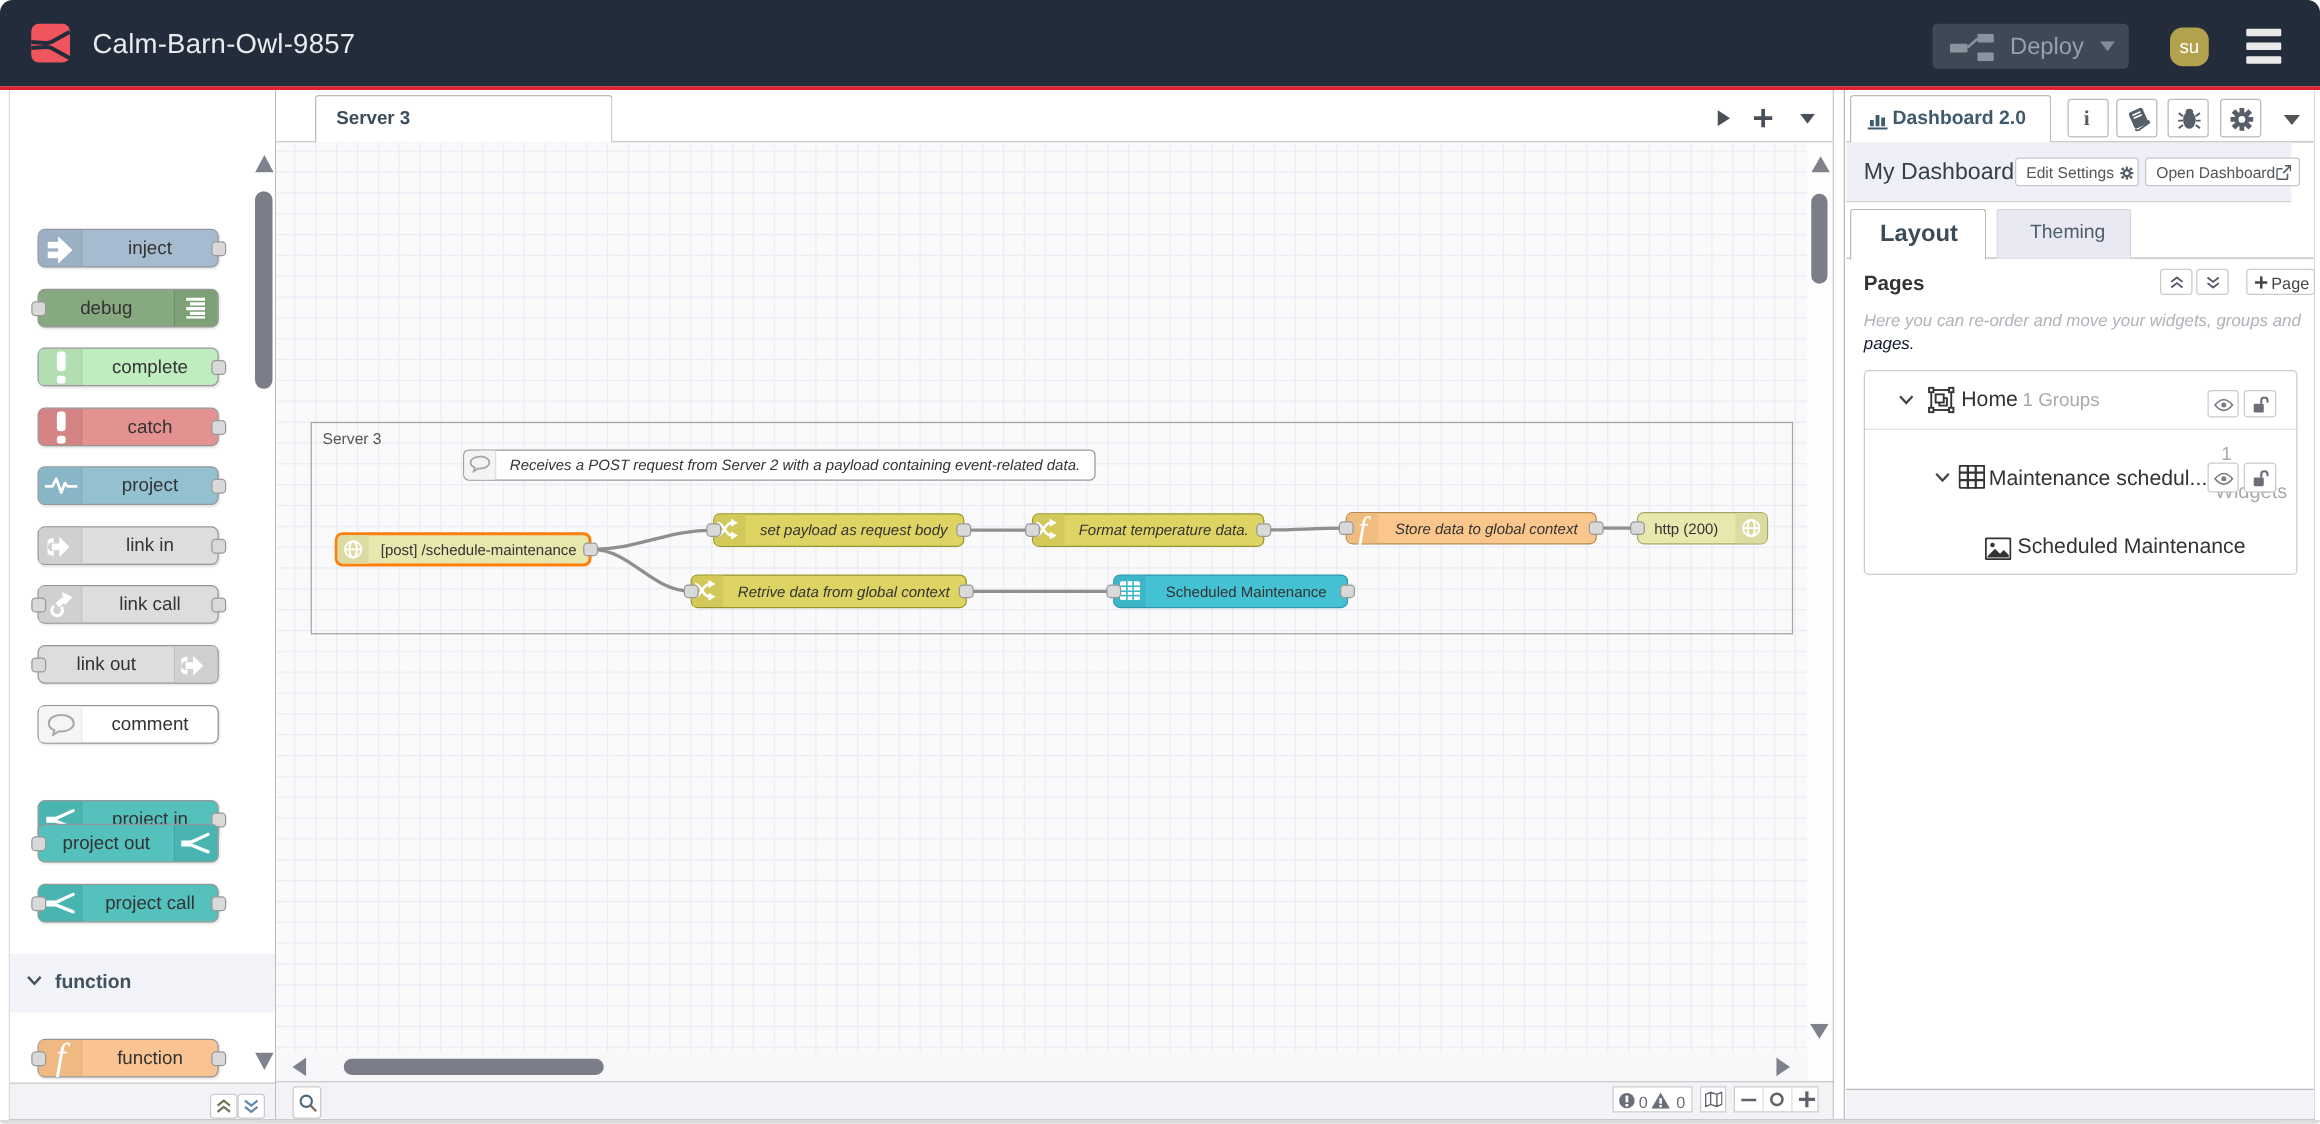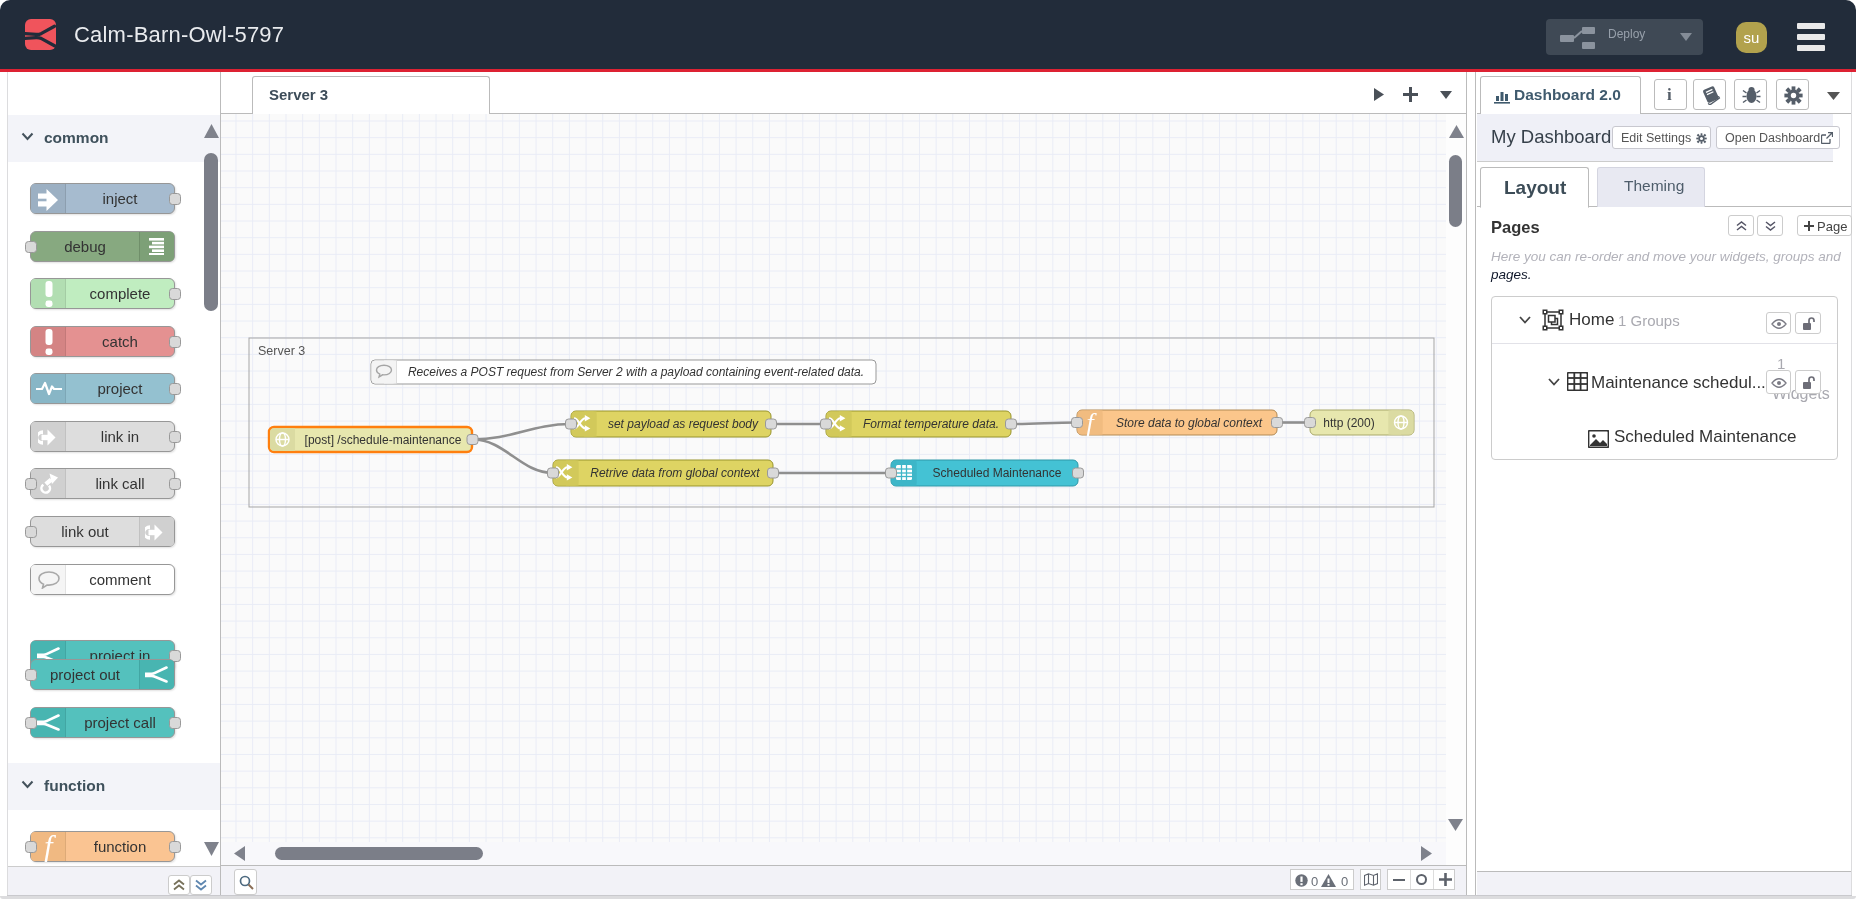--- a/index.html
+++ b/index.html
@@ -5,21 +5,21 @@
   * { margin:0; padding:0; box-sizing:border-box; }
   html,body { width:1856px; height:899px; background:#fff; font-family:"Liberation Sans", sans-serif; overflow:hidden; }
   .abs { position:absolute; }
   #win { position:absolute; left:0; top:0; width:1856px; height:899px; }
 
   
   #header { left:0; top:0; width:1856px; height:69px; background:#222c3a; border-radius:10px 10px 0 0; }
   #redline { left:0; top:69px; width:1856px; height:3px; background:#dd2233; }
   #title { left:74px; top:22px; font-size:22px; color:#e9ebee; letter-spacing:0.2px; }
   #deploy { left:1546px; top:19px; width:157px; height:36px; background:#3f4955; border-radius:4px; }
-  #deploy .dtext { position:absolute; left:62px; top:8px; font-size:12px; color:#97a0ab; }
+  #deploy .dtext { position:absolute; left:62px; top:8px; font-size:19px; color:#97a0ab; }
   #avatar { left:1736px; top:22px; width:31px; height:31px; background:#b2a24d; border-radius:10px; color:#fff; font-size:15px; text-align:center; line-height:31px; }
   .bar { left:1797px; width:28px; height:5.5px; background:#e9e9e9; border-radius:1px; }
 
   
   #lframe { left:7px; top:72px; width:1px; height:824px; background:#dcdcde; }
   #rframe { left:1851px; top:72px; width:1px; height:824px; background:#dcdcde; }
   #bstrip { left:0; top:896px; width:1856px; height:3px; background:#dcdcde; border-radius:0 0 10px 10px; }
   #bline { left:7px; top:895px; width:1845px; height:1px; background:#c9c9cd; }
 
   
@@ -68,21 +68,21 @@
 
   <div id="header" class="abs"></div>
   <div id="redline" class="abs"></div>
   <div id="logo" class="abs" style="left:25px;top:19px;width:31px;height:31px;background:#f0545c;border-radius:6px;"></div>
   <svg class="abs" style="left:25px;top:19px;" width="31" height="31" viewBox="0 0 31 31">
     <g stroke="#222c3a" stroke-width="3.3" fill="none" stroke-linecap="round">
       <path d="M-0.5,14.6 L11,15.4 Q14,15.6 16.5,14.4 L29.5,7.2"></path>
       <path d="M-0.5,19.4 L11,18.6 Q14,18.4 16.5,19.6 L29.5,26.8"></path>
     </g>
   </svg>
-  <div id="title" class="abs">Calm-Barn-Owl-5797</div>
+  <div id="title" class="abs">Calm-Barn-Owl-9857</div>
   <div id="deploy" class="abs">
     <svg class="abs" style="left:14px;top:8px;" width="36" height="22" viewBox="0 0 36 22">
       <g fill="#8b939e">
           <rect x="0" y="8" width="14" height="7" rx="1"></rect>
           <rect x="22" y="0" width="13" height="7" rx="1"></rect>
           <rect x="22" y="15" width="13" height="7" rx="1"></rect>
         </g>
       <path d="M14,11 L22,4" stroke="#8b939e" stroke-width="2" fill="none"></path>
     </svg>
     <span class="dtext">Deploy</span>
@@ -94,26 +94,20 @@
   <div class="bar abs" style="top:23px;"></div>
   <div class="bar abs" style="top:34.2px;"></div>
   <div class="bar abs" style="top:45.4px;"></div>
 
   <div id="lframe" class="abs"></div>
   <div id="rframe" class="abs"></div>
   <div id="bline" class="abs"></div>
   <div id="bstrip" class="abs"></div>
 
   <div id="palette" class="abs">
-    <div class="pcat abs" style="top:43px;">
-      <svg class="abs" style="left:13px;top:17px;" width="13" height="9" viewBox="0 0 13 9">
-          <path d="M1.5,1.5 L6.5,7 L11.5,1.5" fill="none" stroke="#44525c" stroke-width="2"></path>
-        </svg>
-      <div class="txt">common</div>
-    </div>
 
     <div class="pnode abs" style="top:111px;background:#a6bbcf;">
       <div class="stripe" style="left:0;background:#9cb0c3;border-radius:4px 0 0 4px;border-right:1px solid rgba(0,0,0,0.1);"></div>
       <div class="plabel" style="left:35px;width:108px;">inject</div>
       <div class="pport" style="left:138px;"></div>
       <svg style="position:absolute;left:7px;top:5px;" width="21" height="22" viewBox="0 0 21 22">
           <g fill="#fff">
             <rect x="0" y="4.5" width="9.5" height="5.2"></rect>
             <rect x="0" y="12.3" width="9.5" height="5.2"></rect>
             <path d="M8.5,0 L20,11 L8.5,22 Z"></path>

